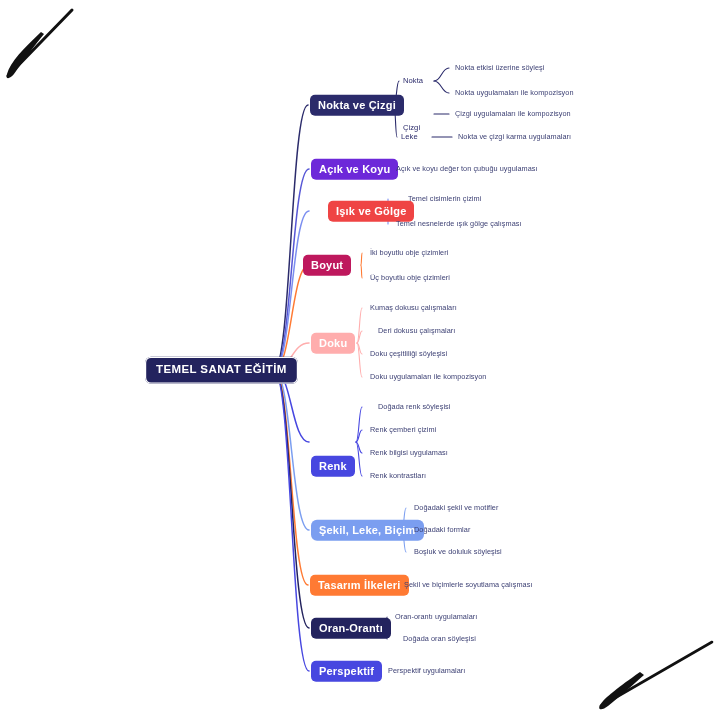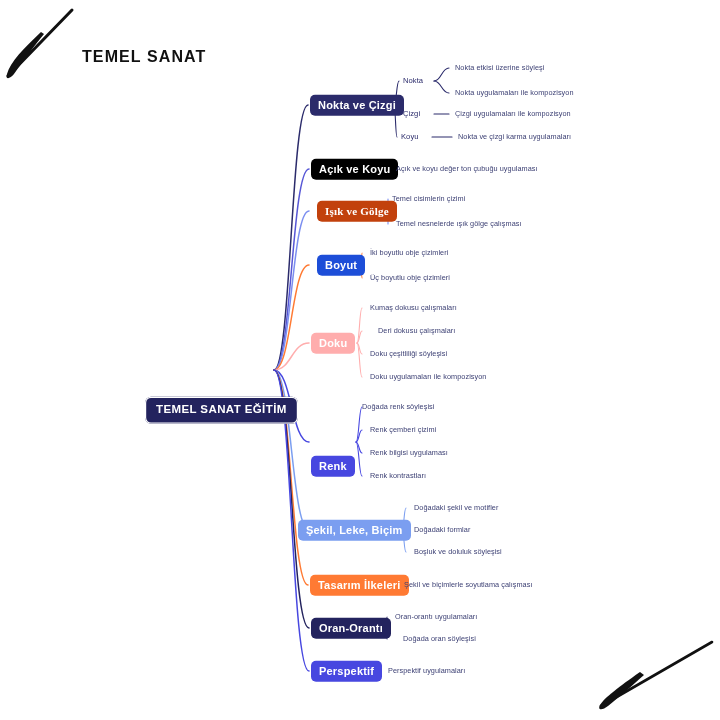--- a/index.html
+++ b/index.html
@@ -36,21 +36,20 @@
     display:flex;
     align-items:center;
     justify-content:center;
   }
   .node.root{
     font-size:11.5px;
     padding:7px 11px 8px 11px;
     border-radius:6px;
     letter-spacing:.4px;
     box-shadow:0 0 0 1.2px #ffffff inset;
-    margin-top:40px;
   }
   .node.branch{
     font-size:11px;
     padding:4.5px 8px 5px 8px;
   }
 
   .leaf{
     position:absolute;
     transform:translateY(-50%);
     white-space:nowrap;
@@ -115,51 +114,50 @@
         <path d="M 274,370 C 291,370 291,585 308,585" stroke="#ff7a33" stroke-width="1.5" fill="none"></path>
         <path d="M 393,585 L 396,585" stroke="#ff7a33" stroke-width="1.3" fill="none"></path>
         <path d="M 274,370 C 291.5,370 291.5,628 309,628" stroke="#23235e" stroke-width="1.5" fill="none"></path>
         <path d="M 386,628 C 386.5,628 386.5,617 387,617" stroke="#23235e" stroke-width="1.1" fill="none"></path>
         <path d="M 386,628 C 386.5,628 386.5,639 387,639" stroke="#23235e" stroke-width="1.1" fill="none"></path>
         <path d="M 274,370 C 291.5,370 291.5,671 309,671" stroke="#4747e0" stroke-width="1.5" fill="none"></path>
         <path d="M 377,671 L 380,671" stroke="#4747e0" stroke-width="1.3" fill="none"></path>
       </g>
   </svg>
 
-  <div class="page-title">TEMEL SANAT</div>
 
   <div id="nodes">
       <div class="node root" style="left: 145px; top: 370px; background: rgb(35, 35, 94); color: rgb(255, 255, 255);">TEMEL SANAT EĞİTİM</div>
       <div class="node branch" style="left: 310px; top: 105px; background: rgb(43, 43, 107); min-width: 68px;">Nokta ve Çizgi</div>
       <div class="sub" style="left: 403px; top: 81px; color: rgb(43, 43, 107);">Nokta</div>
       <div class="leaf" style="left: 455px; top: 68px;">Nokta etkisi üzerine söyleşi</div>
       <div class="leaf" style="left: 455px; top: 93px;">Nokta uygulamaları ile kompozisyon</div>
-      <div class="sub" style="left: 403px; top: 114px; color: rgb(43, 43, 107);">Çizgi</div>
+      <div class="sub" style="left: 403px; top: 128px; color: rgb(43, 43, 107);">Çizgi</div>
       <div class="leaf" style="left: 455px; top: 114px;">Çizgi uygulamaları ile kompozisyon</div>
-      <div class="sub" style="left: 401px; top: 137px; color: rgb(43, 43, 107);">Koyu</div>
+      <div class="sub" style="left: 401px; top: 137px; color: rgb(43, 43, 107);">Leke</div>
       <div class="leaf" style="left: 458px; top: 137px;">Nokta ve çizgi karma uygulamaları</div>
-      <div class="node branch" style="left: 311px; top: 169px; background: #000000; min-width: 62px;">Açık ve Koyu</div>
+      <div class="node branch" style="left: 311px; top: 169px; background: #6d28d9; min-width: 62px;">Açık ve Koyu</div>
       <div class="leaf" style="left: 396px; top: 169px;">Açık ve koyu değer ton çubuğu uygulaması</div>
-      <div class="node branch" style="left: 317px; top: 211px; background: #c2410c; min-width: 61px; font-family: Liberation Serif, serif;">Işık ve Gölge</div>
-      <div class="leaf" style="left: 392px; top: 199px;">Temel cisimlerin çizimi</div>
+      <div class="node branch" style="left: 328px; top: 211px; background: #ef4444; min-width: 61px;">Işık ve Gölge</div>
+      <div class="leaf" style="left: 408px; top: 199px;">Temel cisimlerin çizimi</div>
       <div class="leaf" style="left: 396px; top: 224px;">Temel nesnelerde ışık gölge çalışması</div>
-      <div class="node branch" style="left: 317px; top: 265px; background: #1d4ed8; min-width: 34px;">Boyut</div>
+      <div class="node branch" style="left: 303px; top: 265px; background: #be185d; min-width: 34px;">Boyut</div>
       <div class="leaf" style="left: 370px; top: 253px;">İki boyutlu obje çizimleri</div>
       <div class="leaf" style="left: 370px; top: 278px;">Üç boyutlu obje çizimleri</div>
       <div class="node branch" style="left: 311px; top: 343px; background: rgb(255, 173, 173); min-width: 30px;">Doku</div>
       <div class="leaf" style="left: 370px; top: 308px;">Kumaş dokusu çalışmaları</div>
       <div class="leaf" style="left: 370px; top: 331px; margin-left: 8px;">Deri dokusu çalışmaları</div>
       <div class="leaf" style="left: 370px; top: 354px;">Doku çeşitliliği söyleşisi</div>
       <div class="leaf" style="left: 370px; top: 377px;">Doku uygulamaları ile kompozisyon</div>
       <div class="node branch" style="left: 311px; top: 442px; background: rgb(71, 71, 224); min-width: 29px; margin-top: 24px;">Renk</div>
-      <div class="leaf" style="left: 362px; top: 407px;">Doğada renk söyleşisi</div>
+      <div class="leaf" style="left: 378px; top: 407px;">Doğada renk söyleşisi</div>
       <div class="leaf" style="left: 370px; top: 430px;">Renk çemberi çizimi</div>
       <div class="leaf" style="left: 370px; top: 453px;">Renk bilgisi uygulaması</div>
       <div class="leaf" style="left: 370px; top: 476px;">Renk kontrastları</div>
-      <div class="node branch" style="left: 298px; top: 530px; background: rgb(123, 158, 240); min-width: 75px;">Şekil, Leke, Biçim</div>
+      <div class="node branch" style="left: 311px; top: 530px; background: rgb(123, 158, 240); min-width: 75px; border-radius: 6px;">Şekil, Leke, Biçim</div>
       <div class="leaf" style="left: 414px; top: 508px;">Doğadaki şekil ve motifler</div>
       <div class="leaf" style="left: 414px; top: 530px;">Doğadaki formlar</div>
       <div class="leaf" style="left: 414px; top: 552px;">Boşluk ve doluluk söyleşisi</div>
       <div class="node branch" style="left: 310px; top: 585px; background: rgb(255, 122, 51); min-width: 67px;">Tasarım İlkeleri</div>
       <div class="leaf" style="left: 404px; top: 585px;">Şekil ve biçimlerle soyutlama çalışması</div>
       <div class="node branch" style="left: 311px; top: 628px; background: rgb(35, 35, 94); min-width: 59px;">Oran-Orantı</div>
       <div class="leaf" style="left: 395px; top: 617px;">Oran-orantı uygulamaları</div>
       <div class="leaf" style="left: 395px; top: 639px; margin-left: 8px;">Doğada oran söyleşisi</div>
       <div class="node branch" style="left: 311px; top: 671px; background: rgb(71, 71, 224); min-width: 50px;">Perspektif</div>
       <div class="leaf" style="left: 388px; top: 671px;">Perspektif uygulamaları</div>

